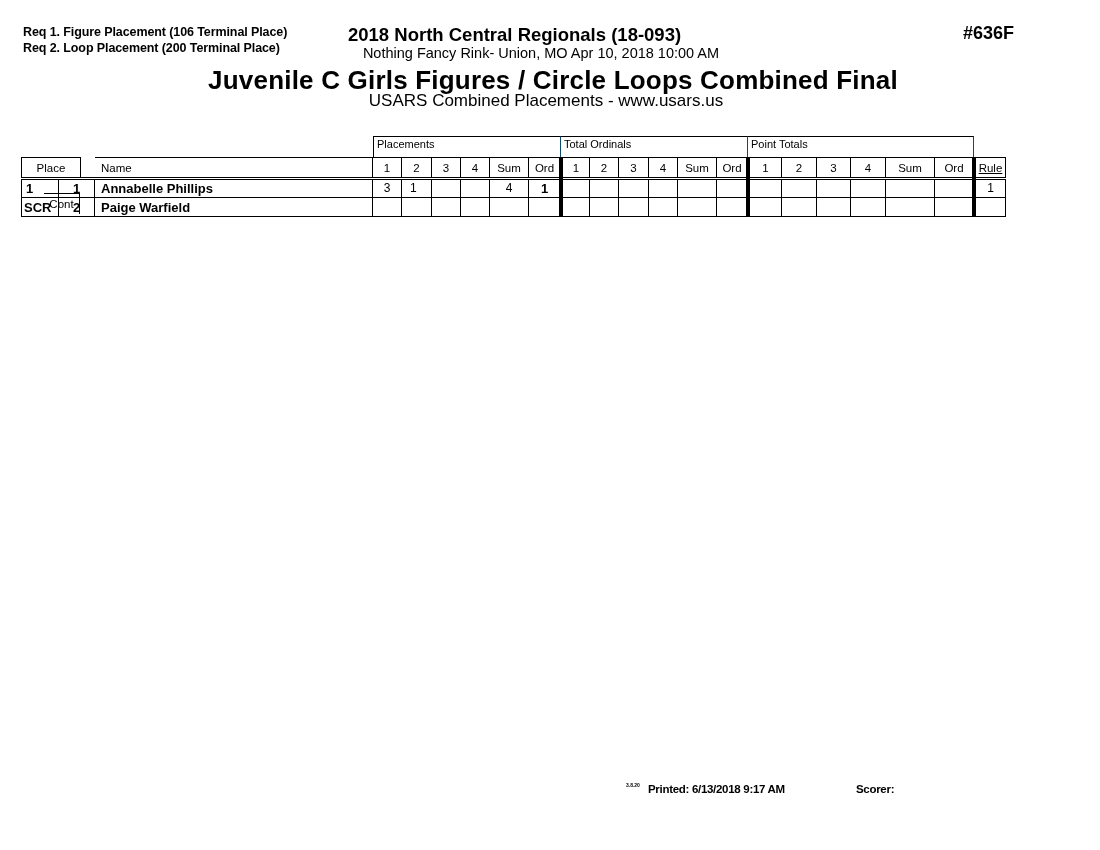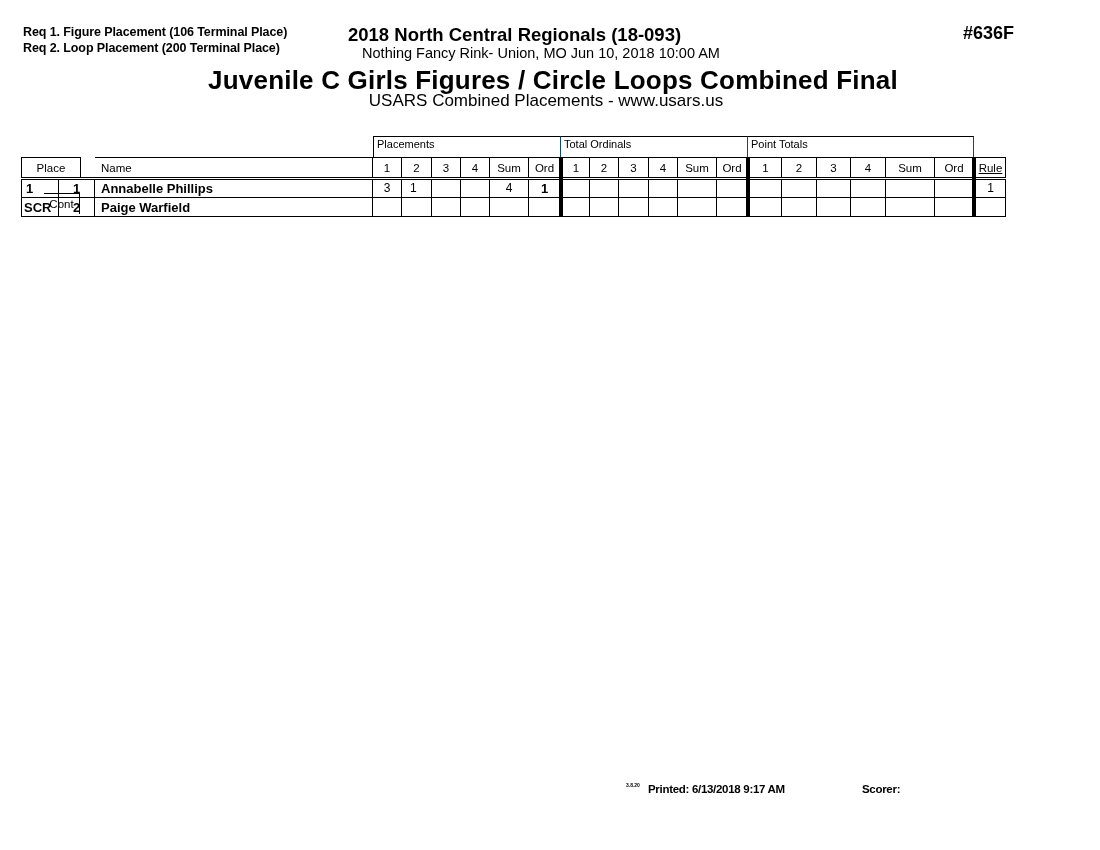--- a/index.html
+++ b/index.html
@@ -27,21 +27,21 @@
 
     .footer { font-size: 11.5px; font-weight: bold; top: 783px; letter-spacing: -0.3px; }
     .version { font-size: 5px; top: 782px; left: 626px; font-weight: bold; }
   </style>
 </head>
 <body>
 
 <div class="abs req" style="top:25px;">Req 1.  Figure Placement (106 Terminal Place)</div>
 <div class="abs req" style="top:41px;">Req 2.  Loop Placement (200 Terminal Place)</div>
 <div class="abs comp-title">2018 North Central Regionals (18-093)</div>
-<div class="abs venue">Nothing Fancy Rink- Union, MO  Jun 10, 2018  10:00 AM</div>
+<div class="abs venue">Nothing Fancy Rink- Union, MO  Apr 10, 2018  10:00 AM</div>
 <div class="abs event">Juvenile C Girls Figures / Circle Loops Combined Final</div>
 <div class="abs subtitle">USARS Combined Placements - www.usars.us</div>
 <div class="abs code">#636F</div>
 
 <div>
 
   <div class="cell grp" style="left:373px;width:188px;border-left:1px solid #000;">Placements</div>
   <div class="cell grp" style="left:561px;width:187px;">Total Ordinals</div>
   <div class="cell grp" style="left:748px;width:226px;">Point Totals</div>
 
@@ -127,13 +127,13 @@
     <div class="cell row-cell" style="top:198px;left:976px;width:30px;"></div>
   </div>
 
   <div class="thick" style="left:559px;top:157px;height:60px;"></div>
   <div class="thick" style="left:746px;top:157px;height:60px;"></div>
   <div class="thick" style="left:972px;top:157px;height:60px;"></div>
 </div>
 
 <div class="abs version">3.8.20</div>
 <div class="abs footer" style="left:648px;">Printed:  6/13/2018 9:17 AM</div>
-<div class="abs footer" style="left:856px;margin-left:6px;">Scorer:</div>
+<div class="abs footer" style="left:856px;">Scorer:</div>
 
 </body></html>

